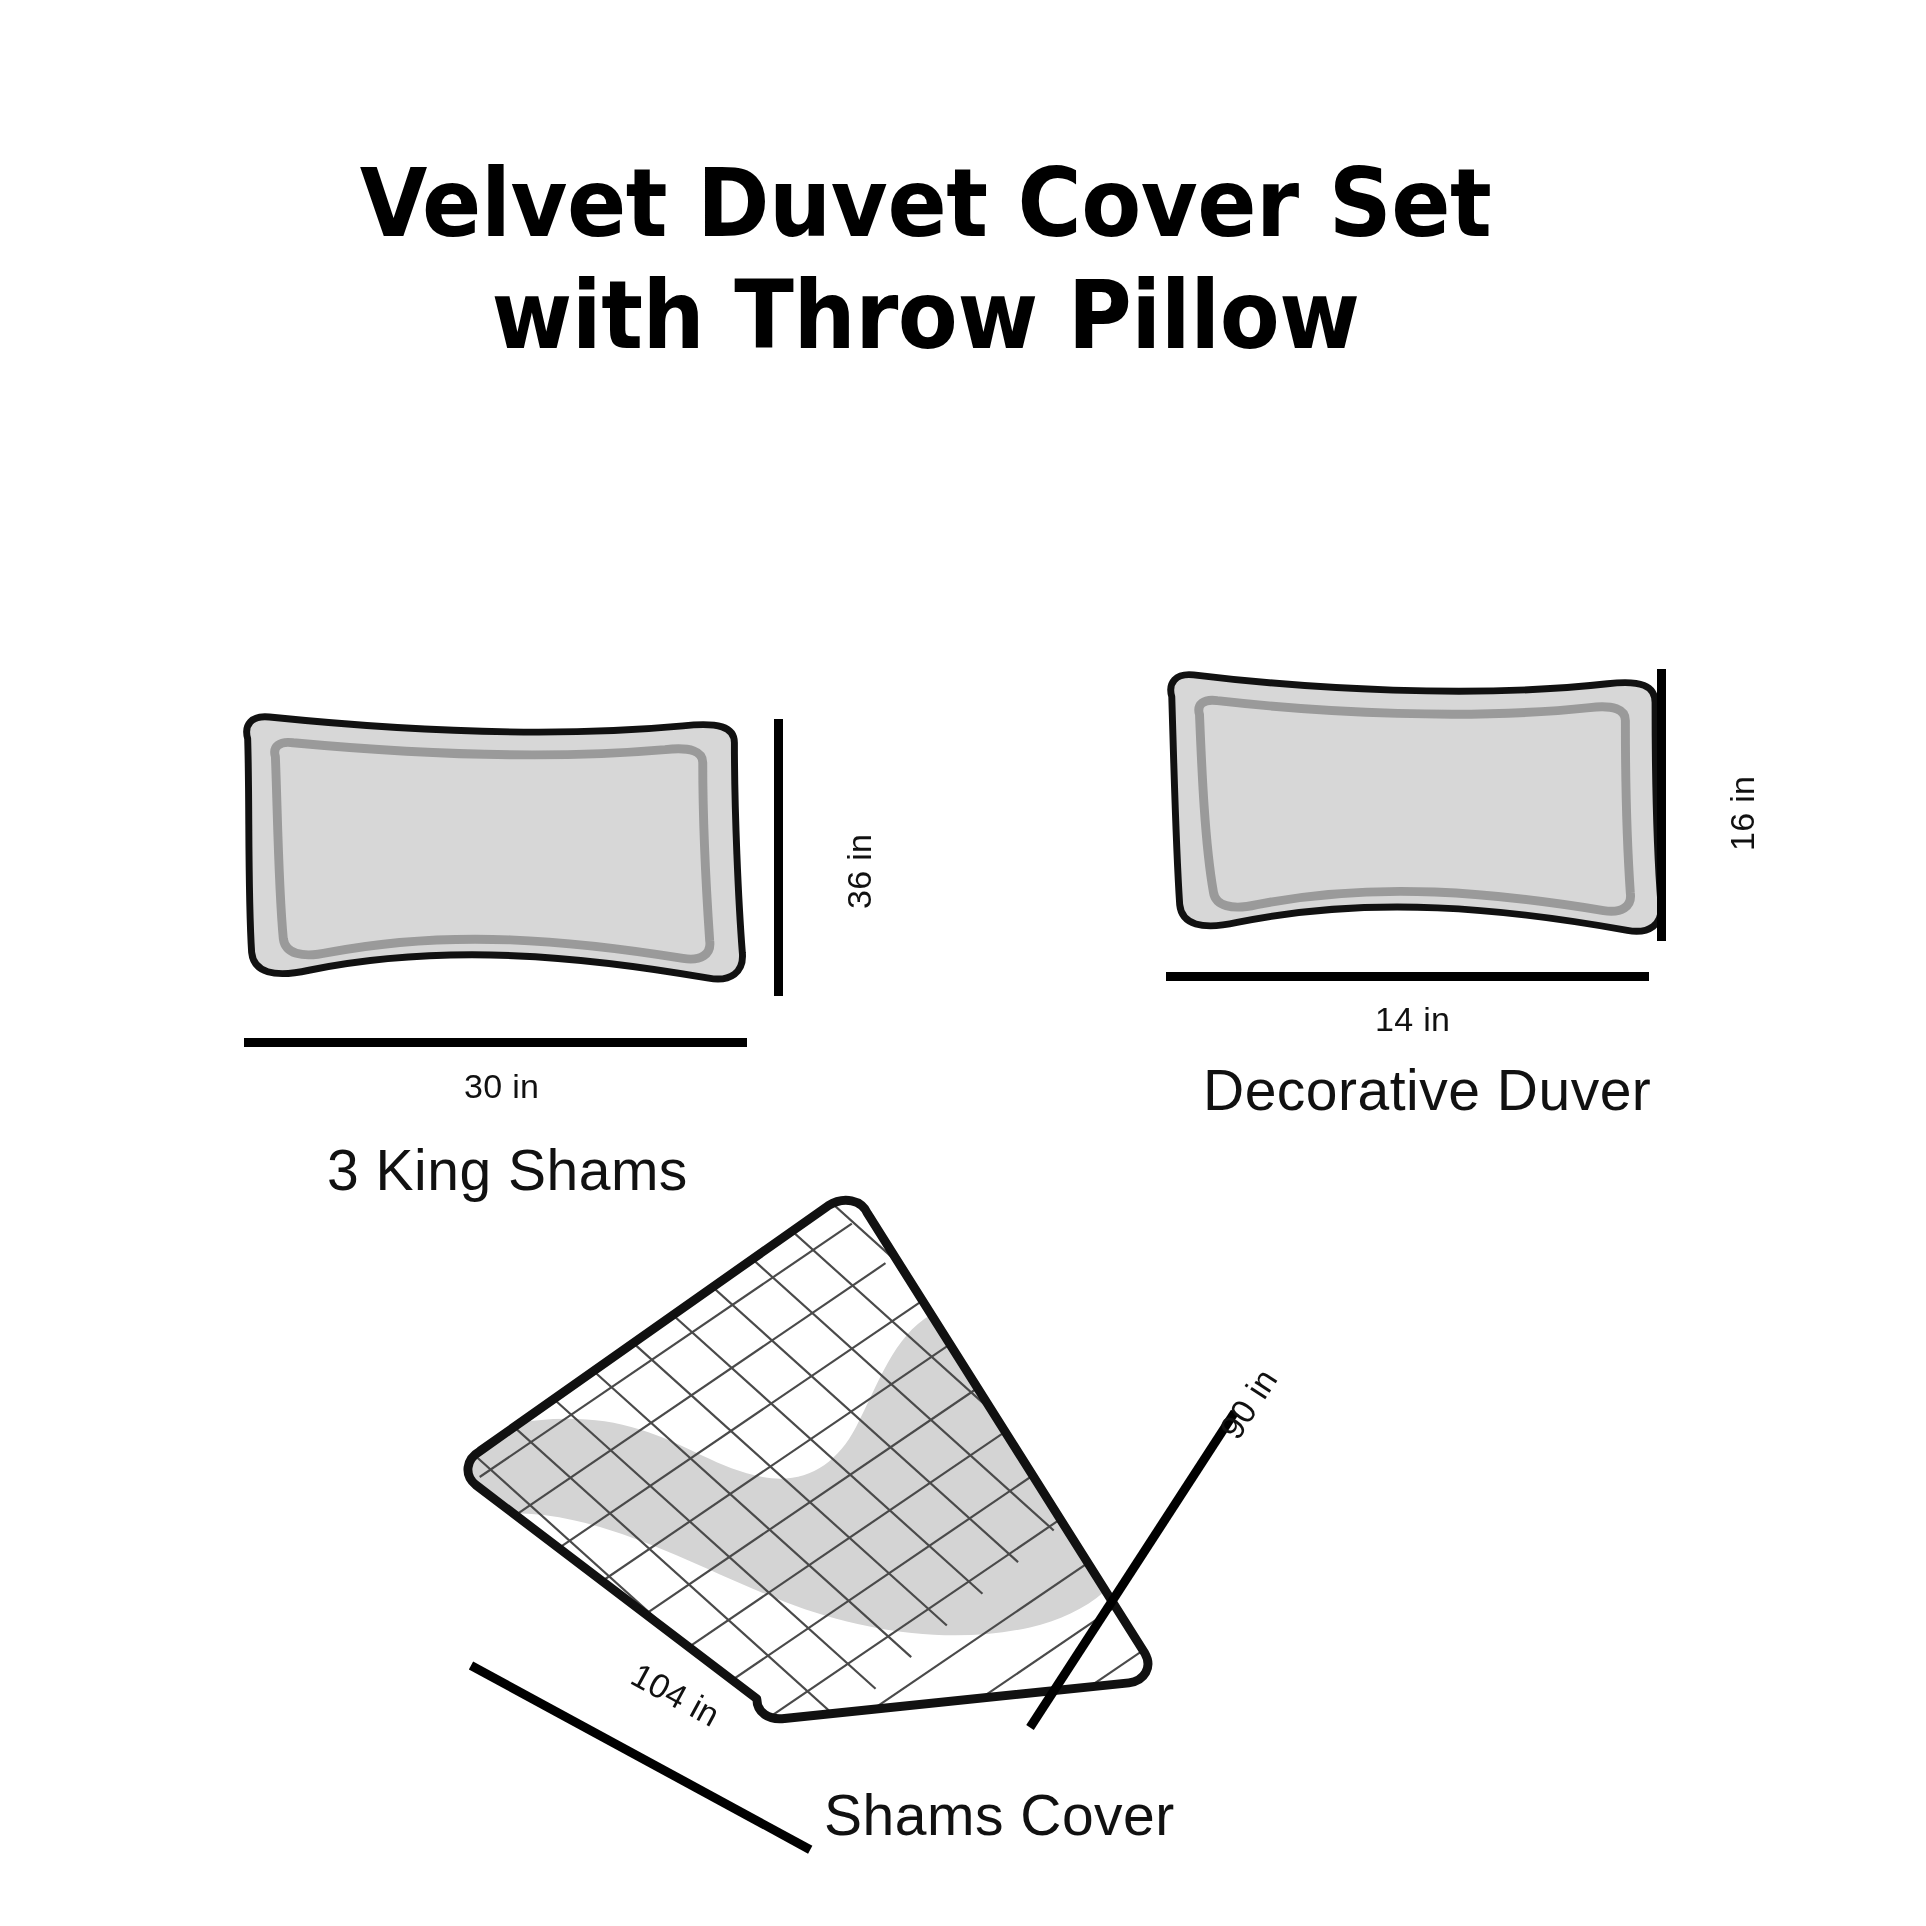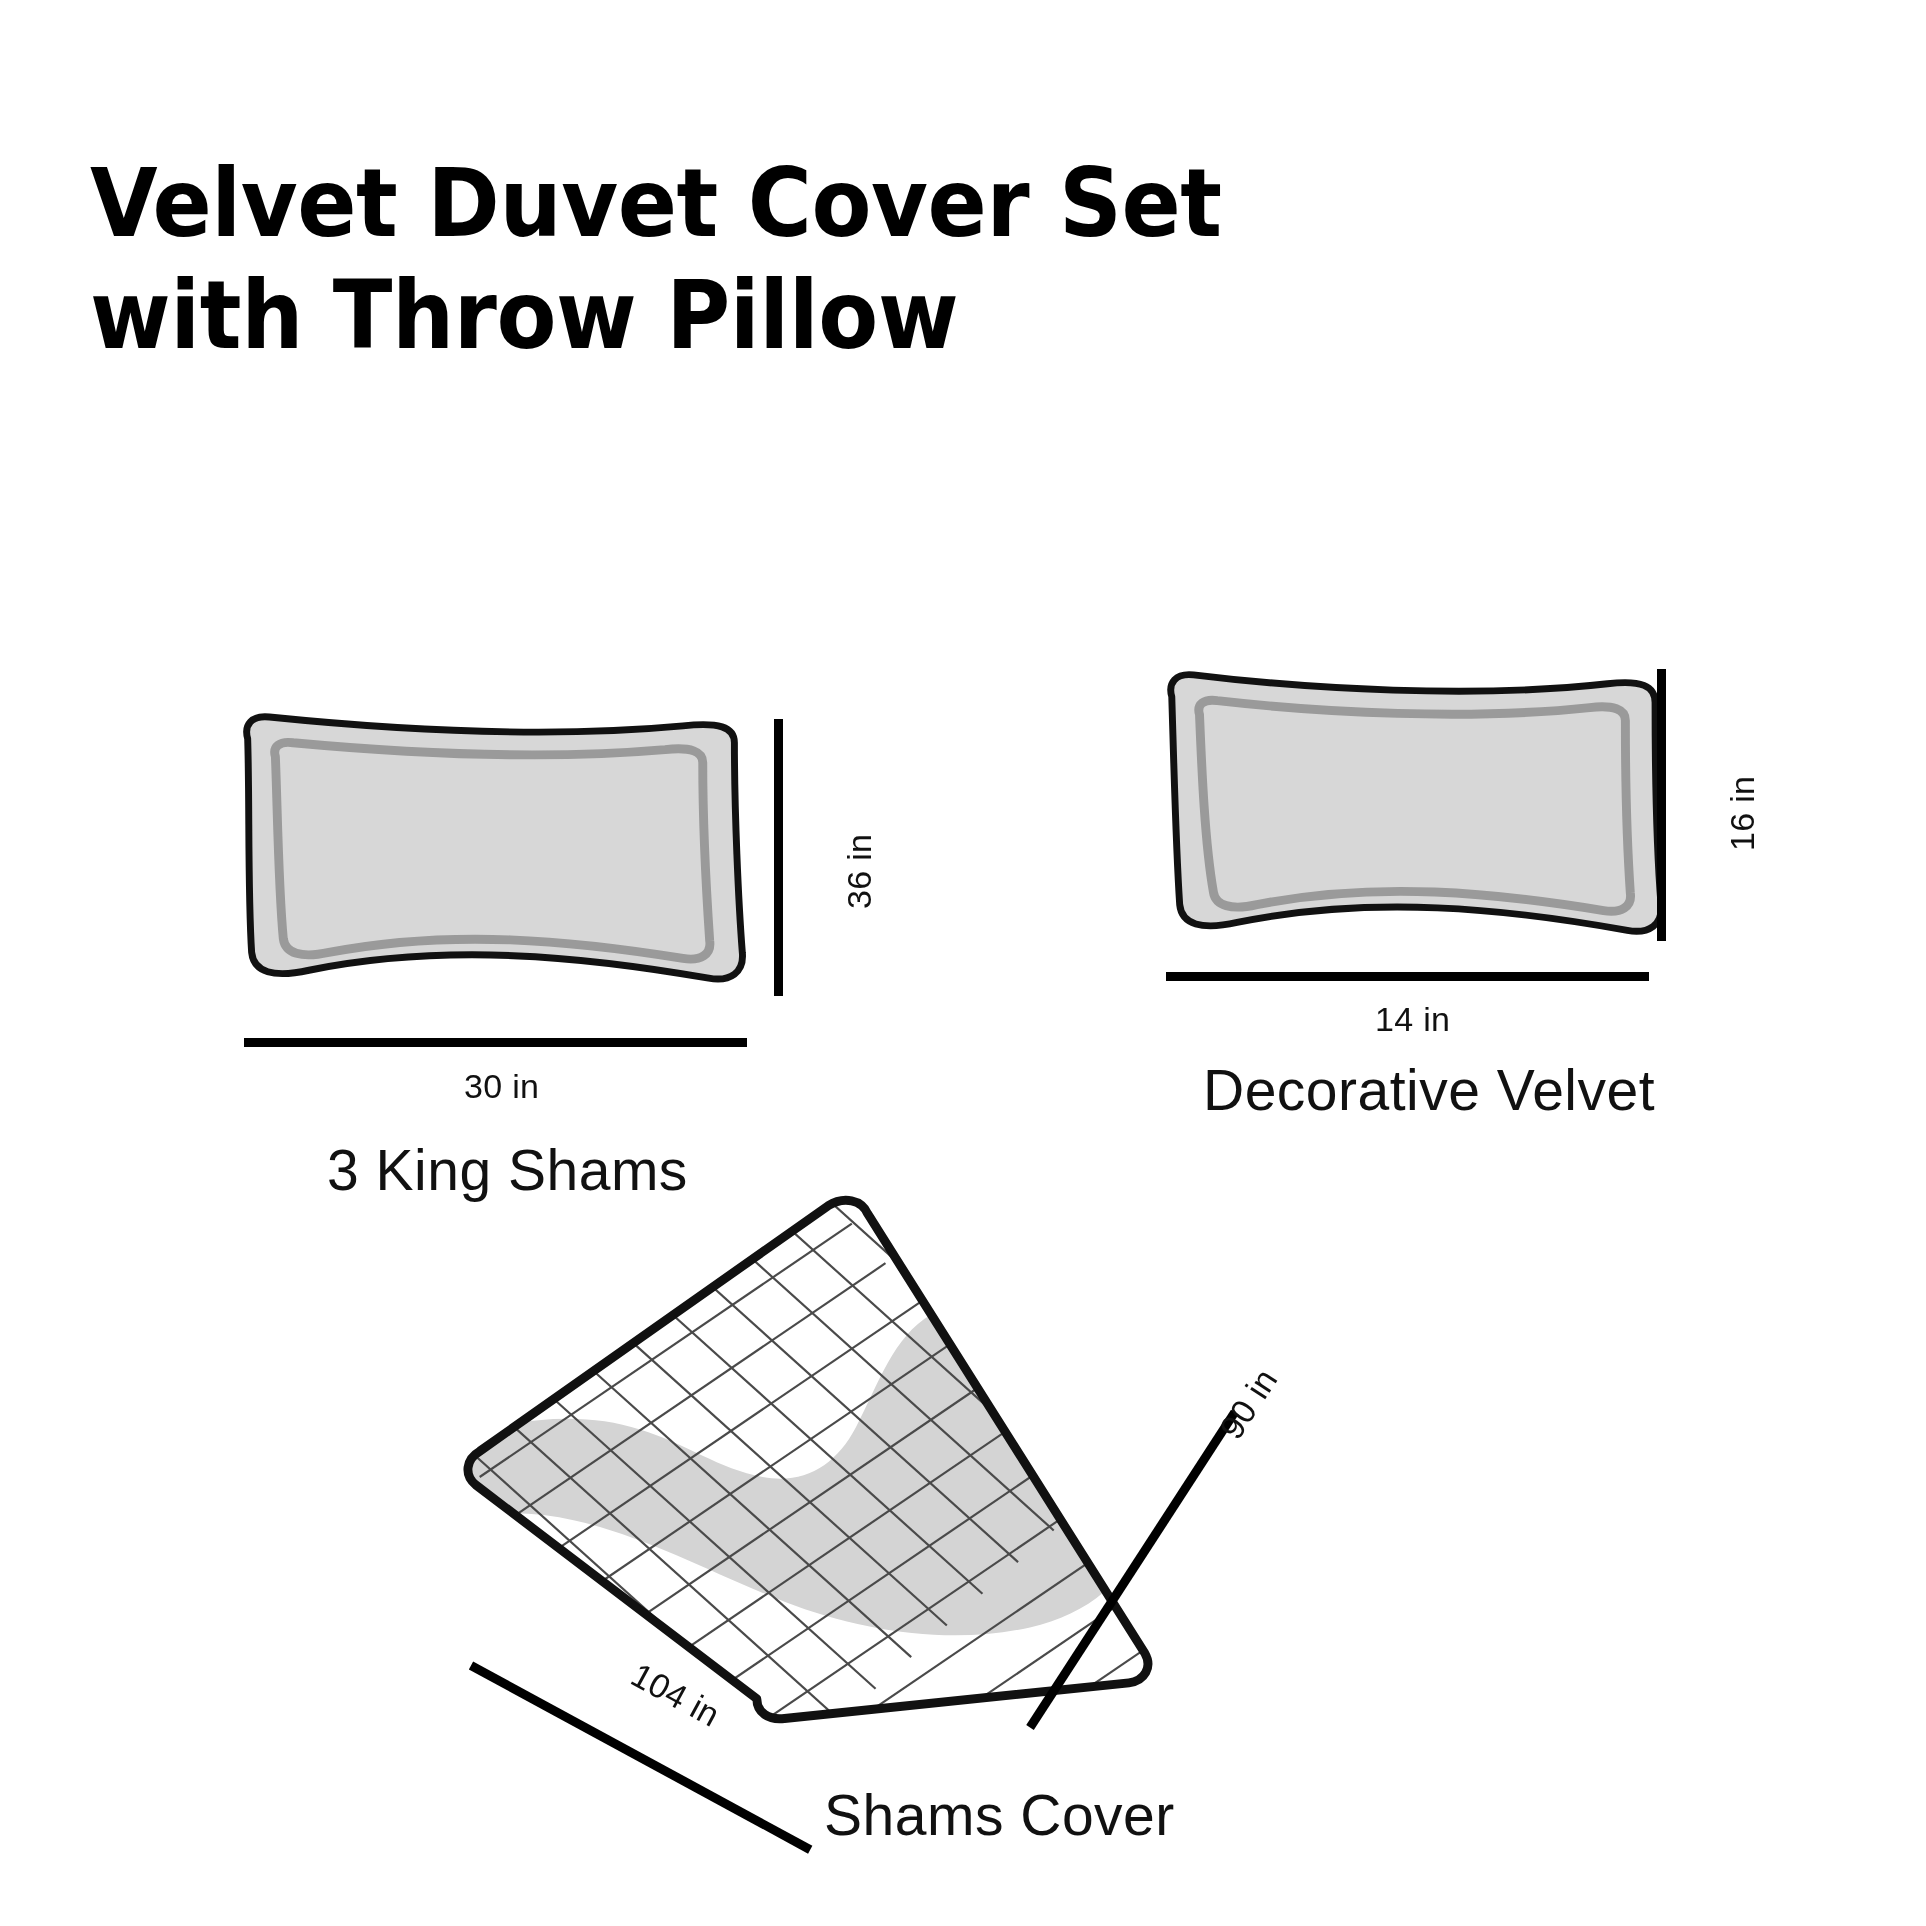--- a/index.html
+++ b/index.html
@@ -17,24 +17,24 @@
     position: relative;
     width: 1927px;
     height: 1927px;
     background: #ffffff;
     overflow: hidden;
   }
 
   
   .title-block {
     position: absolute;
-    left: 16px;
+    left: 0;
     top: 147px;
     width: 1851px;
-    text-align: left;
+    text-align: center;
     line-height: 1.18;
   }
   .title-line {
     display: block;
     font-family: "DejaVu Sans", "Liberation Sans", sans-serif;
     font-weight: 700;
     font-size: 95px;
     letter-spacing: -0.5px;
     color: #000000;
     transform: scaleX(0.92);
@@ -151,21 +151,21 @@
              C 84 260, 68 255, 66 241
              C 57 190, 54 110, 52 62 Z" fill="none" stroke="#9a9a9a" stroke-width="9" stroke-linejoin="round"></path>
   </svg>
 
   <div class="rule-v" style="left:1657px; top:669px; height:272px;"></div>
   <div class="dim-label vert" style="left:1723px; top:851px;">16 in</div>
 
   <div class="rule-h" style="left:1166px; top:972px; width:483px;"></div>
   <div class="dim-label" style="left:1375px; top:1000px;">14 in</div>
 
-  <div class="caption" style="left:1203px; top:1057px;">Decorative Velvet</div>
+  <div class="caption" style="left:1203px; top:1057px;">Decorative Duver</div>
 
   <svg class="illus" style="left:436px; top:1188px;" width="990" height="673" viewBox="0 0 1000 680">
     <defs>
 
       <clipPath id="duvetFace">
         <path d="M 396 18
                  C 412 8, 430 12, 436 26
                  L 716 470
                  C 724 484, 716 498, 700 500
                  L 352 536

